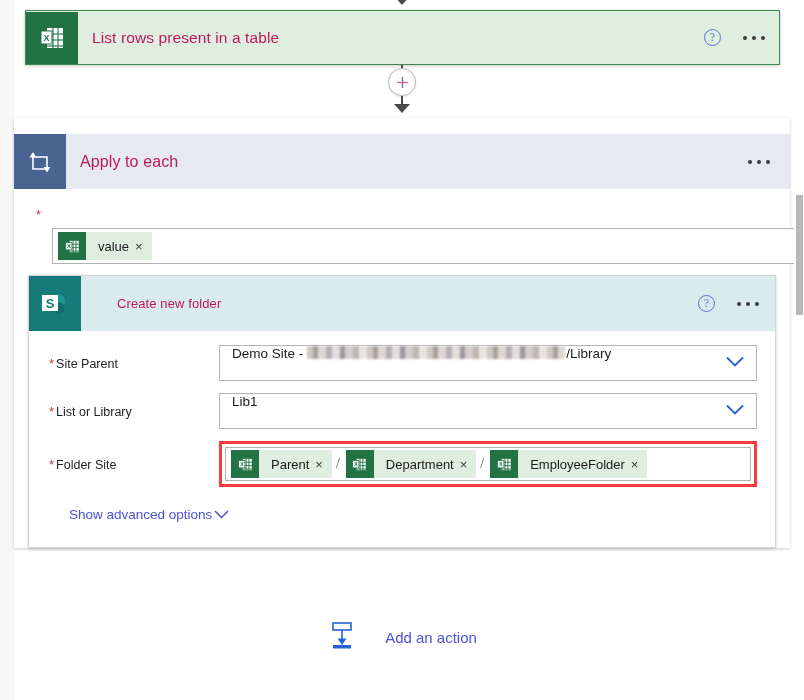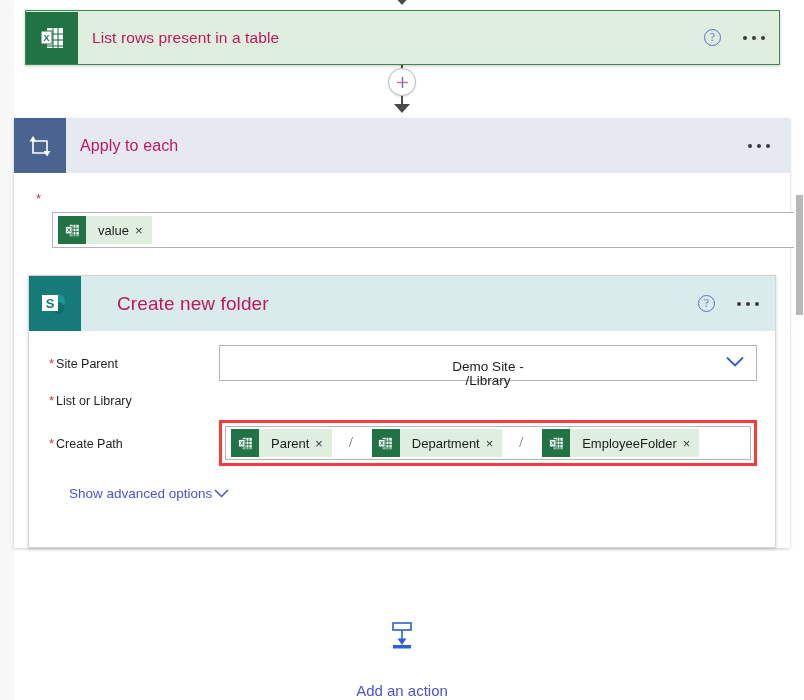--- a/index.html
+++ b/index.html
@@ -103,21 +103,21 @@
   #excel-card .card-head { height: 53px; }
   #excel-card .card-icon { background: #217346; }
 
   
   #loop-card {
     left: 14px; top: 118px; width: 776px; height: 430px;
     background: #ffffff;
     box-shadow: 0 1px 3px rgba(0,0,0,.20);
   }
   #loop-card .card-head {
-    height: 55px; background: #e6e9f2;
+    height: 55px; background: #e6e9f2; margin-top: 16px;
   }
   #loop-card .card-icon { background: #4a6491; height: 55px; }
   #loop-card .card-title { font-size: 16px; }
   #loop-card .head-actions { right: 20px; }
 
   .loop-body { padding: 18px 22px 0 22px; }
 
   .req-label {
     font-size: 12.5px; color: #242424; margin-bottom: 6px;
     display: flex; align-items: baseline;
@@ -158,41 +158,40 @@
   
   #sp-card {
     position: absolute; left: 28px; top: 275px;
     width: 748px; height: 273px;
     background: #ffffff;
     border: 1px solid #d5d5d5;
     box-shadow: 0 1px 3px rgba(0,0,0,.18);
   }
   #sp-card .card-head { height: 55px; background: #d9eceb; }
   #sp-card .card-icon { background: #157a78; height: 55px; }
-  #sp-card .card-title { font-size: 19px; padding-left: 36px; }
+  #sp-card .card-title { font-size: 13px; padding-left: 36px; }
   #sp-card .head-actions { right: 16px; }
 
   .sp-body { padding: 14px 18px 0 20px; }
   .field-row {
     display: flex; align-items: center;
     margin-bottom: 12px;
   }
   .field-label {
     width: 170px; flex: 0 0 170px;
     font-size: 12.5px; color: #242424;
     display: flex; align-items: baseline;
   }
   .field-control { flex: 1; position: relative; }
 
   .select-box {
     height: 36px; border: 1px solid #b3b3b3; background: #ffffff;
-    display: flex; align-items: center;
-    padding: 13px 12px; font-size: 13.5px; color: #1b1b1b;
+    display: flex; align-items: flex-start;
+    padding: 0 12px; font-size: 13.5px; color: #1b1b1b;
     position: relative;
-    flex-direction: column;
   }
   .chevron {
     position: absolute; right: 12px; top: 50%;
     transform: translateY(-50%);
   }
 
   
   .blur-bar {
     display: inline-block;
     height: 13px; width: 258px;
@@ -205,34 +204,33 @@
       filter: blur(1.1px);
       vertical-align: baseline;
   }
 
   
   .highlight-wrap {
     border: 3px solid #fb3b3b;
     padding: 3px;
     background: #ffffff;
   }
-  #folder-path-input { width: 100%; height: 34px; border: 1px solid #b3b3b3; gap: 13px; }
+  #folder-path-input { width: 100%; height: 34px; border: 1px solid #b3b3b3; }
 
   .adv-link {
     display: inline-flex; align-items: center; gap: 2px;
     color: #4a52d6; font-size: 13.5px; cursor: pointer;
     margin: 16px 0 0 20px;
   }
 
   
   #add-action {
     position: absolute; left: 0; top: 620px; width: 804px;
     display: flex; align-items: center; justify-content: center;
     gap: 28px;
-    flex-direction: column;
   }
   #add-action .aa-label {
     color: #4a52d6; font-size: 15px; cursor: pointer;
   }
 </style>
 </head>
 <body>
 
 <div id="root">
 
@@ -370,27 +368,37 @@
           </div>
         </div>
       </div>
 
       
       <div class="field-row">
         <div class="field-label">
           <span class="req-star">*</span>
           <span>List or Library</span>
         </div>
+        <div class="field-control">
+          <div class="select-box">
+            <span>Lib1</span>
+            <span class="chevron">
+              <svg width="18" height="11" viewBox="0 0 18 11" aria-hidden="true">
+                <polyline points="1,1 9,9 17,1" fill="none" stroke="#2a5fd6" stroke-width="1.8"></polyline>
+              </svg>
+            </span>
+          </div>
+        </div>
       </div>
 
       
       <div class="field-row" style="margin-bottom:4px;">
         <div class="field-label">
           <span class="req-star">*</span>
-          <span>Create Path</span>
+          <span>Folder Site</span>
         </div>
         <div class="field-control">
           <div class="highlight-wrap">
             <div class="token-input" id="folder-path-input">
 
               <span class="chip">
                 <span class="chip-icon">
                   <svg width="17" height="17" viewBox="0 0 30 30" aria-hidden="true">
                     <rect x="10" y="5" width="16" height="20" fill="#ffffff"></rect>
                     <g stroke="#217346" stroke-width="1.6" fill="none">

